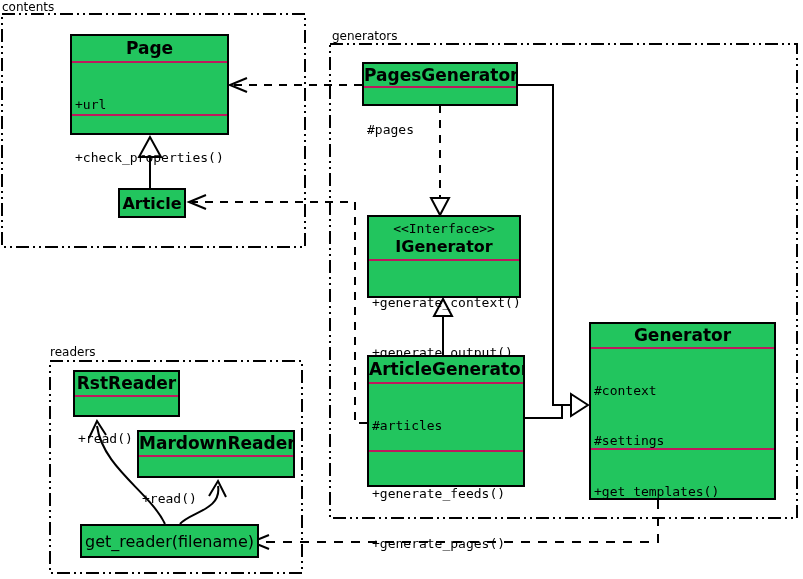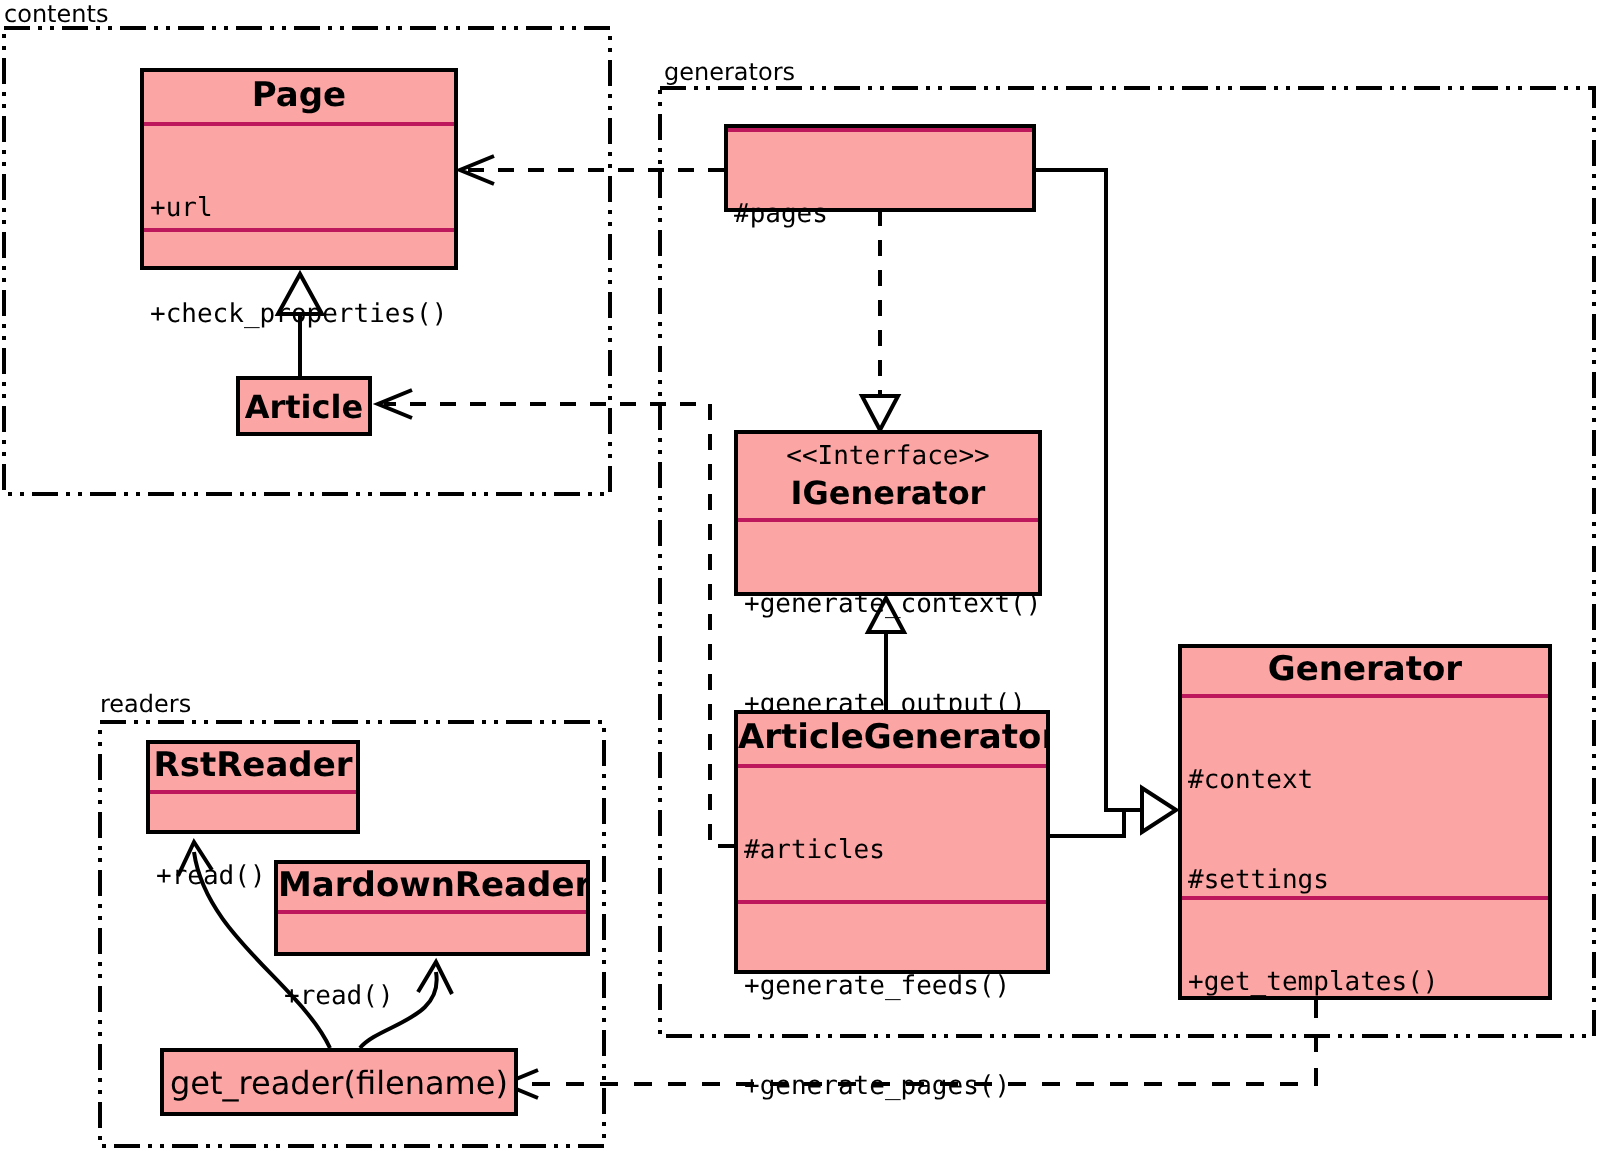--- a/index.html
+++ b/index.html
@@ -1,20 +1,20 @@
 <!DOCTYPE html>
 <html><head>
 <meta charset="utf-8">
 <style>
   html,body{margin:0;padding:0;background:#ffffff;}
   #canvas{position:relative;width:803px;height:579px;background:#ffffff;overflow:hidden;
           font-family:"DejaVu Sans","Liberation Sans",sans-serif;color:#000;}
   #edges{position:absolute;left:0;top:0;width:803px;height:579px;}
   .pkg-label{position:absolute;font-size:12px;line-height:15px;color:#000;}
-  .uml-box{position:absolute;box-sizing:border-box;border:2px solid #000;background:#fca5a5;}
+  .uml-box{position:absolute;box-sizing:border-box;border:2px solid #000;background:#22c55e;}
   .uml-title{font-weight:bold;font-size:17px;text-align:center;line-height:24px;height:25px;overflow:hidden;}
   .uml-sep{border-top:2px solid #be185d;}
   .uml-lines{padding:1px 3px;font-family:"DejaVu Sans Mono","Liberation Mono",monospace;
              font-size:13px;line-height:16.5px;white-space:pre;overflow:hidden;}
   .stereotype{font-family:"DejaVu Sans Mono","Liberation Mono",monospace;font-size:13px;
               font-weight:normal;text-align:center;line-height:17px;height:17px;margin-top:3px;}
   .iface-name{font-weight:bold;font-size:16px;text-align:center;line-height:20px;}
   .plain-node{display:flex;align-items:center;justify-content:center;font-size:16px;}
 </style>
 </head>
@@ -70,20 +70,21 @@
     <div class="uml-sep uml-lines">
       <div>+check_properties()</div>
     </div>
   </div>
 
   <div class="uml-box plain-node" style="left:118px;top:188px;width:68px;height:30px;font-weight:bold;">
     <span>Article</span>
   </div>
 
   <div class="uml-box" style="left:362px;top:62px;width:156px;height:44px;">
+    <div class="uml-title" style="height:22px;line-height:22px;">PagesGenerator</div>
     <div class="uml-sep uml-lines">
       <div>#pages</div>
     </div>
   </div>
 
   <div class="uml-box" style="left:367px;top:215px;width:154px;height:83px;">
     <div>
       <div class="stereotype">&lt;&lt;Interface&gt;&gt;</div>
       <div class="iface-name">IGenerator</div>
     </div>

